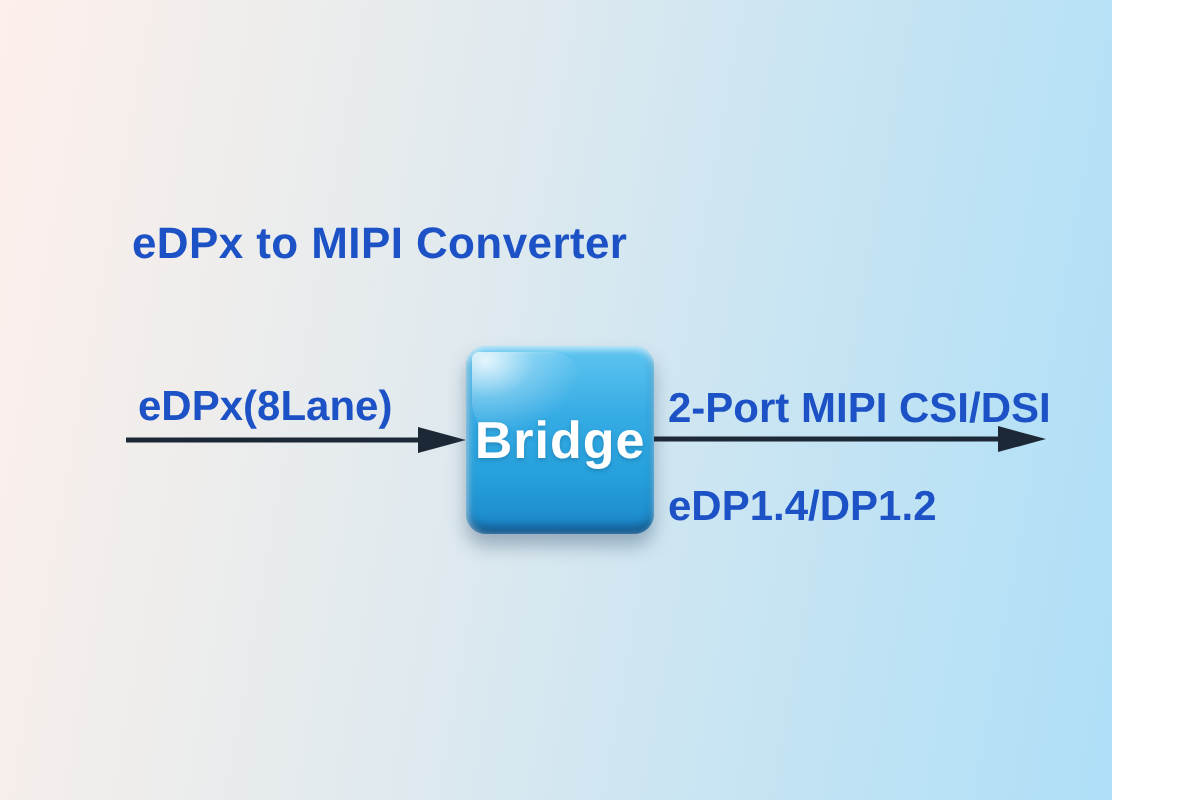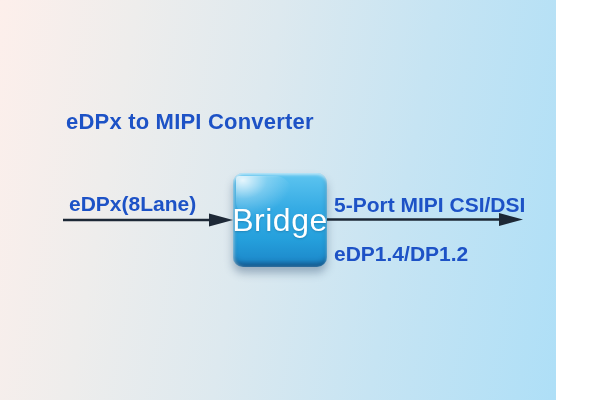--- a/index.html
+++ b/index.html
@@ -62,22 +62,22 @@
     border-radius: 8px 40px 60px 40px;
     background: radial-gradient(ellipse at 12% 10%,
       rgba(255,255,255,0.85) 0%,
       rgba(255,255,255,0.25) 35%,
       rgba(255,255,255,0.0) 70%);
     pointer-events: none;
   }
   .bridge-label {
     position: relative;
     color: #ffffff;
-    font-size: 32px;
-    font-weight: normal;
+    font-size: 26px;
+    font-weight: bold;
     letter-spacing: 0.5px;
     text-shadow: 0 1px 2px rgba(20,80,120,0.35);
   }
   .flow-label {
     position: absolute;
     font-size: 21px;
     font-weight: bold;
     color: #1d52c6;
     white-space: nowrap;
   }
@@ -107,17 +107,17 @@
 
   <div class="bridge-node">
     <span class="bridge-label">Bridge</span>
   </div>
 
   <svg class="arrow-svg arrow-output" width="196" height="16" aria-hidden="true">
     <line x1="0" y1="8.5" x2="176" y2="8.5" stroke="#1d2836" stroke-width="2.6"></line>
     <polygon points="172,2 196,8.5 172,15" fill="#1d2836"></polygon>
   </svg>
 
-  <div class="flow-label label-output-top">5-Port MIPI CSI/DSI</div>
+  <div class="flow-label label-output-top">2-Port MIPI CSI/DSI</div>
 
   <div class="flow-label label-output-bot">eDP1.4/DP1.2</div>
 
 </div>
 
 </body></html>

